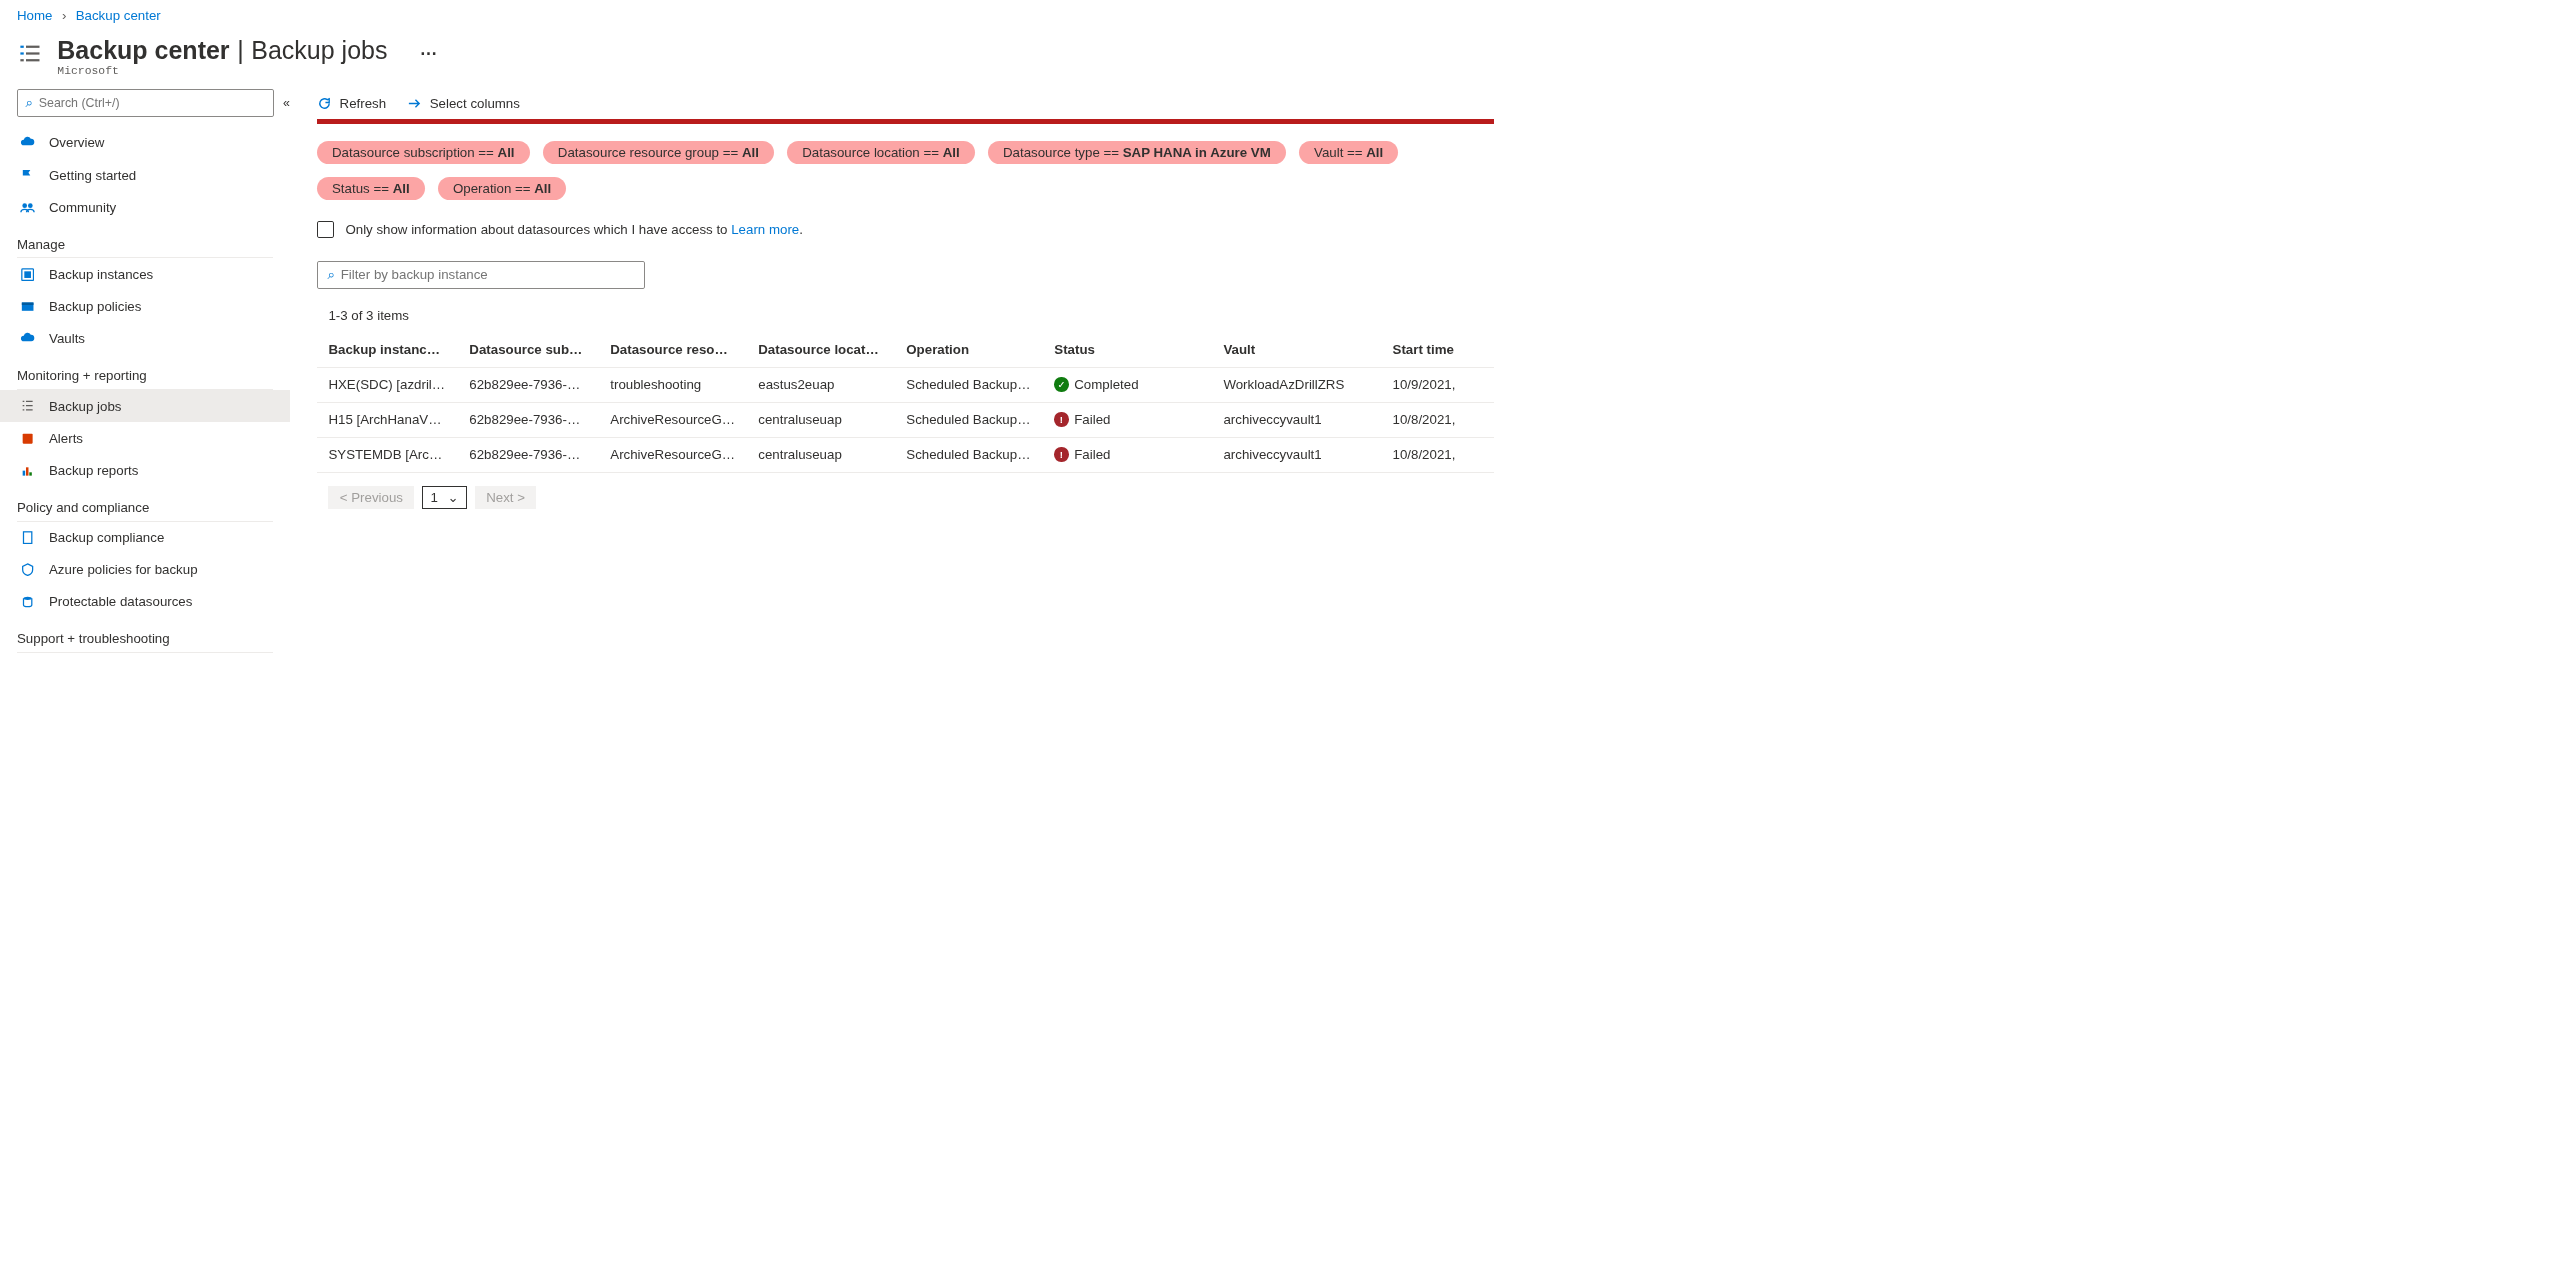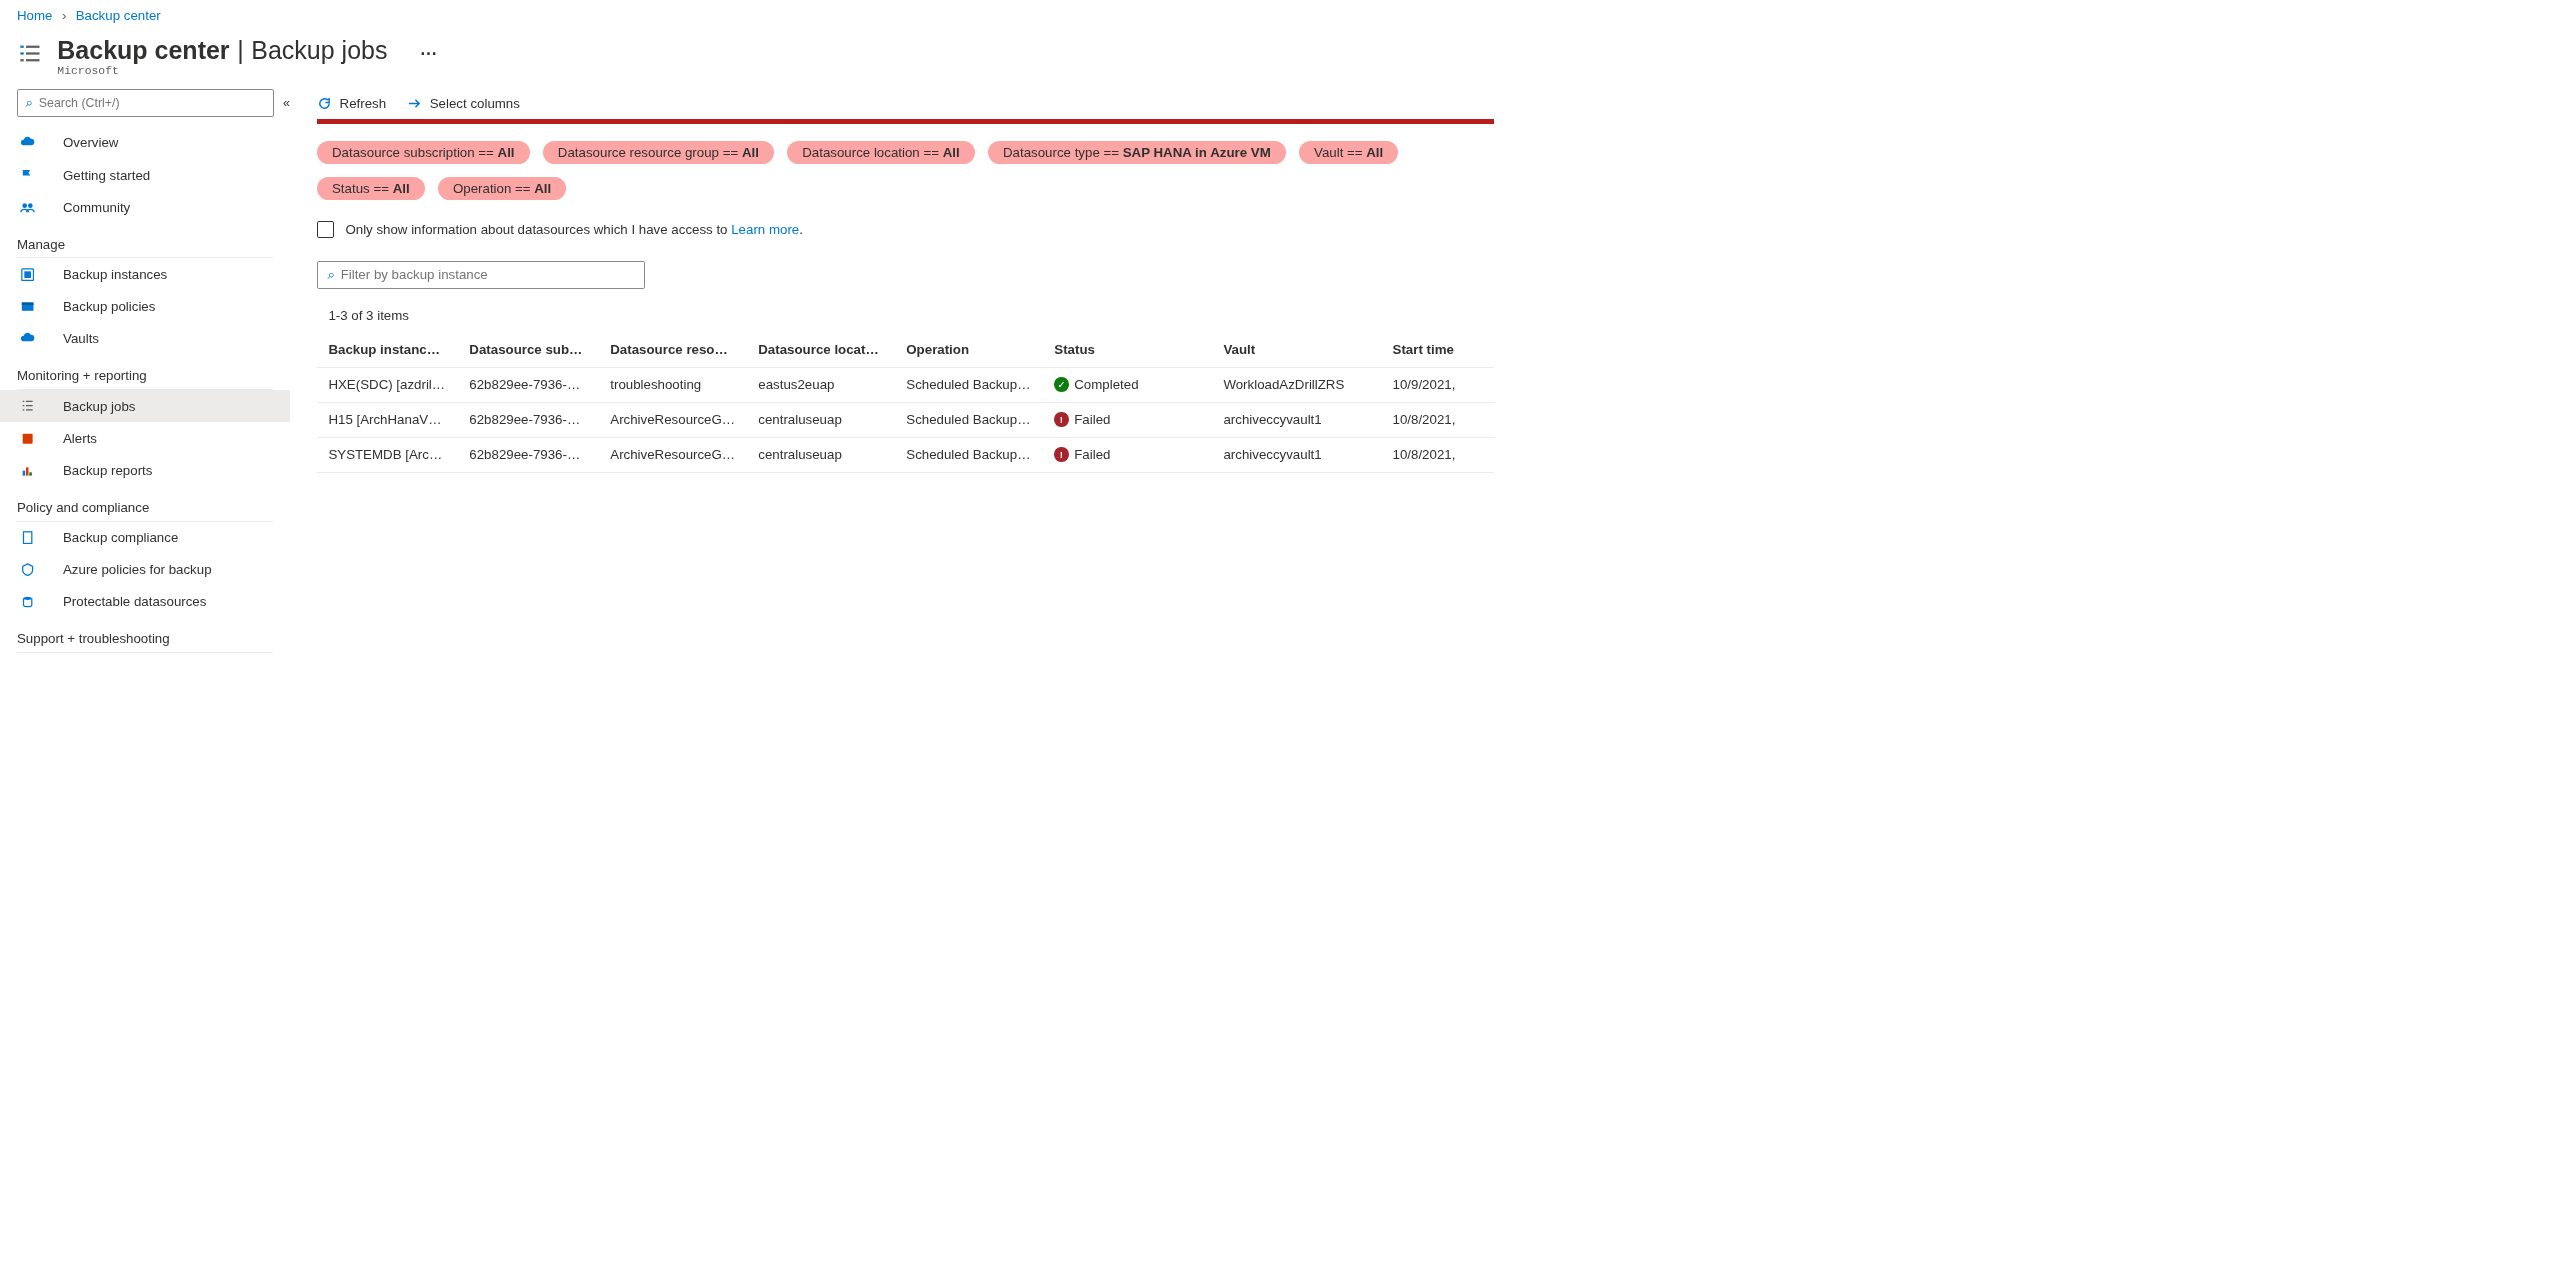--- a/index.html
+++ b/index.html
@@ -18,21 +18,21 @@
 .header-ellipsis { font-size: 17px; color: #323130; margin-left: 25px; margin-top: 9.5px; letter-spacing: 1px;}
 
 .layout { display: flex; }
 .sidebar { width: 290px; padding: 1.9px 0 0 17px; flex-shrink: 0; }
 .search-row { display: flex; align-items: center; gap: 9.5px; margin-bottom: 9.5px; }
 .search-box { flex: 1; border: 1px solid #8a8886; height: 28.5px; display: flex; align-items: center; padding: 0 7.6px; border-radius: 1.9px; }
 .search-box input { border: none; outline: none; font-size: 12.4px; flex: 1; color: #605e5c; }
 .search-icon { color: #0078d4; font-size: 13.3px; margin-right: 5.7px; }
 .collapse-icon { cursor: pointer; font-size: 12.4px; color: #323130; }
 
-.nav-item { display: flex; align-items: center; gap: 27px; padding: 7.6px 7.6px; cursor: pointer; font-size: 13.3px; color: #323130; margin-left: -17px; padding-left: 19px;}
+.nav-item { display: flex; align-items: center; gap: 13px; padding: 7.6px 7.6px; cursor: pointer; font-size: 13.3px; color: #323130; margin-left: -17px; padding-left: 19px;}
 .nav-item.active { background: #edebe9; }
 .nav-icon { width: 17px; height: 17px; display: inline-flex; align-items: center; justify-content: center; flex-shrink: 0; }
 .nav-section { font-size: 13.3px; font-weight: 400; color: #323130; padding: 13.3px 0 5.7px; border-bottom: 1px solid #edebe9; margin-right: 17px; }
 
 .main { flex: 1; padding: 0 0 0 27px; overflow: hidden; }
 .toolbar { display: flex; gap: 21px; padding: 9.5px 0 7.6px; border-bottom: 5px solid #b91c1c; align-items: center; }
 .tool-btn { display: inline-flex; align-items: center; gap: 7.6px; font-size: 13.3px; color: #323130; cursor: pointer; }
 .tool-icon { color: #0078d4; font-size: 14.3px; display: inline-flex; }
 
 .pill-row { display: flex; flex-wrap: wrap; gap: 13.3px; padding: 17px 0 0; }
@@ -326,15 +326,23 @@
                   <span>Failed</span>
                 </span>
               </td>
               <td>archiveccyvault1</td>
               <td>10/8/2021,</td>
             </tr>
           </tbody>
       </table>
     </div>
 
+    <div class="pager">
+      <button class="pg-btn">&lt; Previous</button>
+      <span class="pg-select">
+        <span>1</span>
+        <span>⌄</span>
+      </span>
+      <button class="pg-btn">Next &gt;</button>
+    </div>
   </div>
 </div>
 
 
 </body></html>

